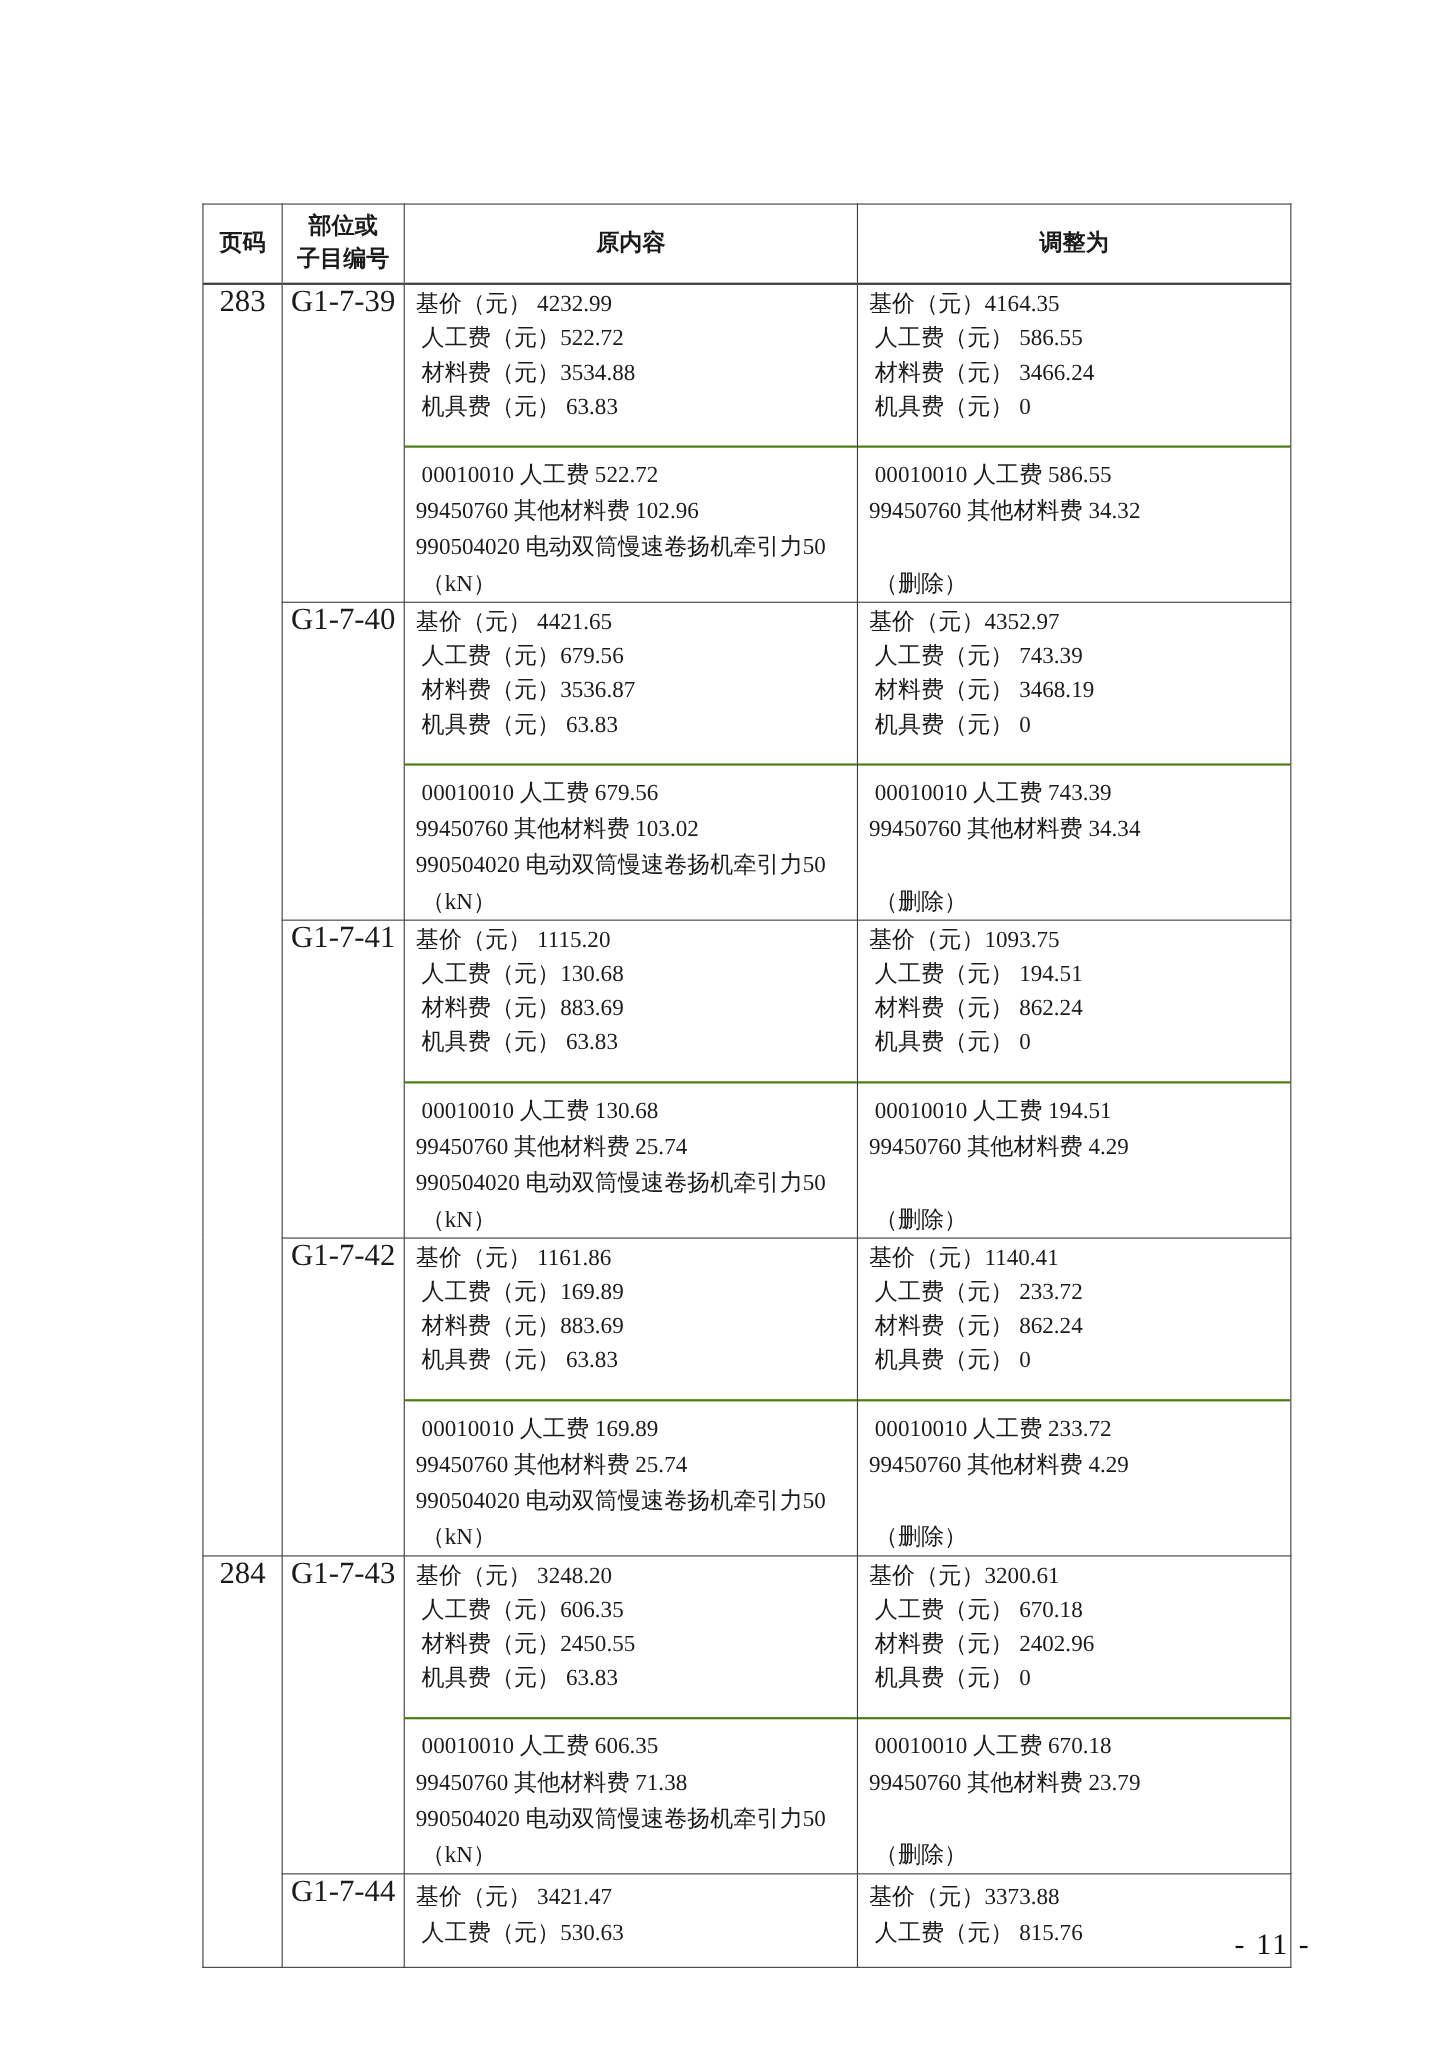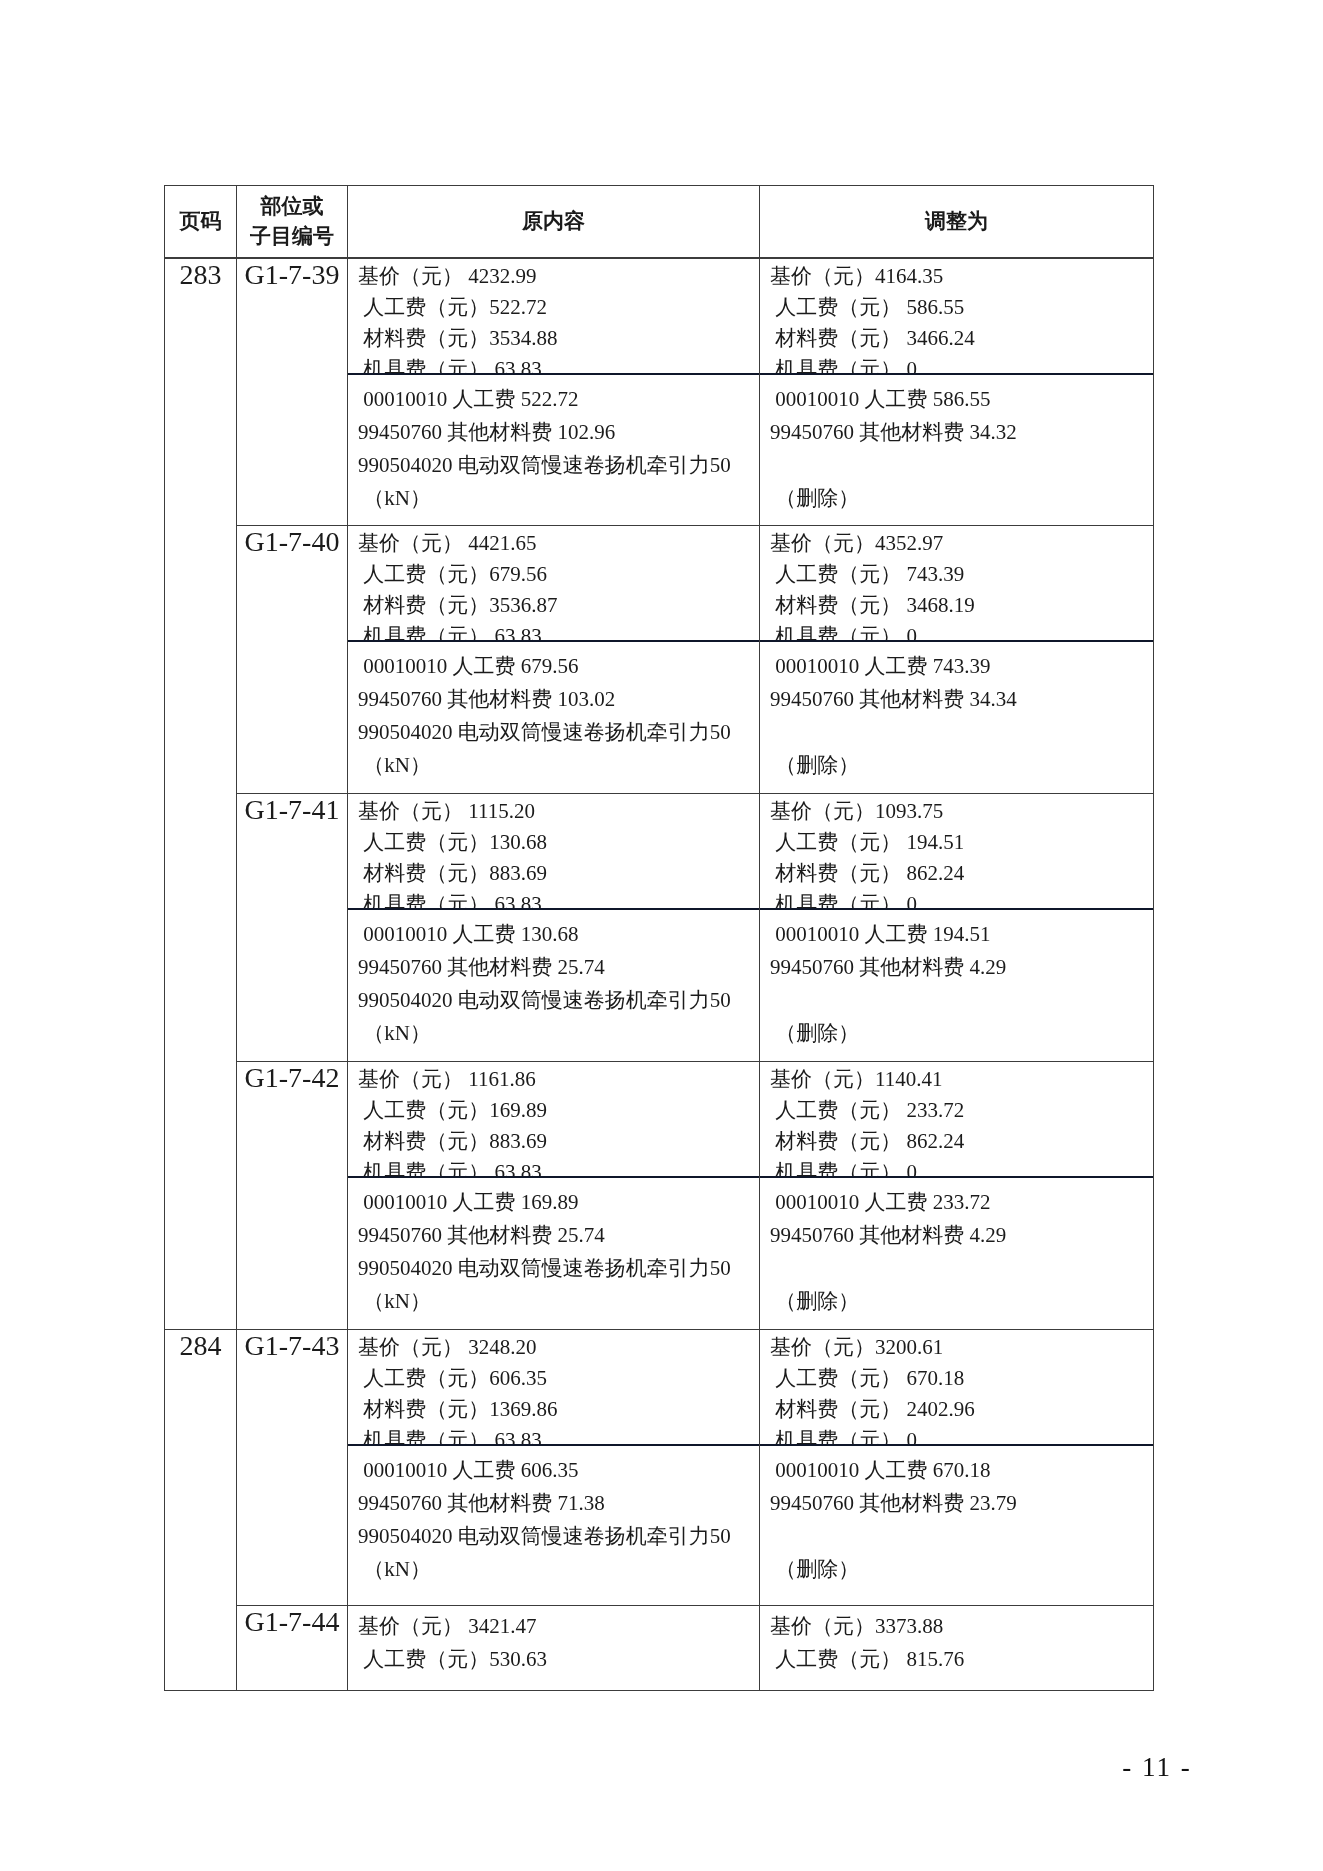--- a/index.html
+++ b/index.html
@@ -3,41 +3,41 @@
 <meta charset="utf-8">
 <style>
   html,body{margin:0;padding:0;}
   body{
     width:1323px;height:1871px;background:#ffffff;position:relative;
     font-family:"Liberation Serif","DejaVu Serif",serif;color:#1b1b1b;
     overflow:hidden;
   }
   .page{position:absolute;inset:0;}
   table.adj{
-    position:absolute;left:164px;top:185px;width:989px;
+    position:absolute;left:184px;top:185px;width:989px;
     border-collapse:collapse;table-layout:fixed;
   }
   col.c1{width:72px;}  col.c2{width:111px;}
   col.c3{width:412px;} col.c4{width:394px;}
   .adj th,.adj td{border:1px solid #3c3c3c;padding:0;}
   .adj thead tr{height:72px;}
   .adj thead th{
     font-family:"Liberation Sans","DejaVu Sans",sans-serif;
     font-weight:bold;font-size:21px;text-align:center;vertical-align:middle;
     line-height:30px;border-bottom:2px solid #3c3c3c;
   }
   .adj tbody td{vertical-align:top;}
   td.pageno,td.code{
     vertical-align:middle;text-align:center;font-size:28px;
   }
   tr.r268{height:268px;} tr.r276{height:276px;} tr.partial{height:85px;}
   .fees{
-    box-sizing:border-box;height:116px;overflow:hidden;
+    box-sizing:border-box;height:148px;overflow:hidden;
     padding:2px 0 0 10px;line-height:31px;
-    border-bottom:2px solid #0f172a;
+    border-bottom:2px solid #4d7c0f;
   }
   .details{
     box-sizing:border-box;overflow:hidden;
     padding:8px 0 0 10px;line-height:33px;
   }
   .partial .fees{height:auto;border-bottom:none;line-height:33px;padding-top:4px;}
   .line{
     font-size:21px;min-height:33px;white-space:pre;overflow:hidden;
   }
   .fees .line{min-height:31px;}
@@ -195,21 +195,21 @@
             </div>
         </td>
       </tr>
       <tr class="r276">
         <td class="pageno" rowspan="2">284</td>
         <td class="code">G1-7-43</td>
         <td>
           <div class="fees">
               <div class="line">基价（元） 3248.20</div>
               <div class="line"> 人工费（元）606.35</div>
-              <div class="line"> 材料费（元）1369.86</div>
+              <div class="line"> 材料费（元）2450.55</div>
               <div class="line"> 机具费（元） 63.83</div>
             </div>
           <div class="details">
               <div class="line"> 00010010 人工费 606.35</div>
               <div class="line">99450760 其他材料费 71.38</div>
               <div class="line">990504020 电动双筒慢速卷扬机牵引力50</div>
               <div class="line"> （kN）</div>
             </div>
         </td>
         <td>

